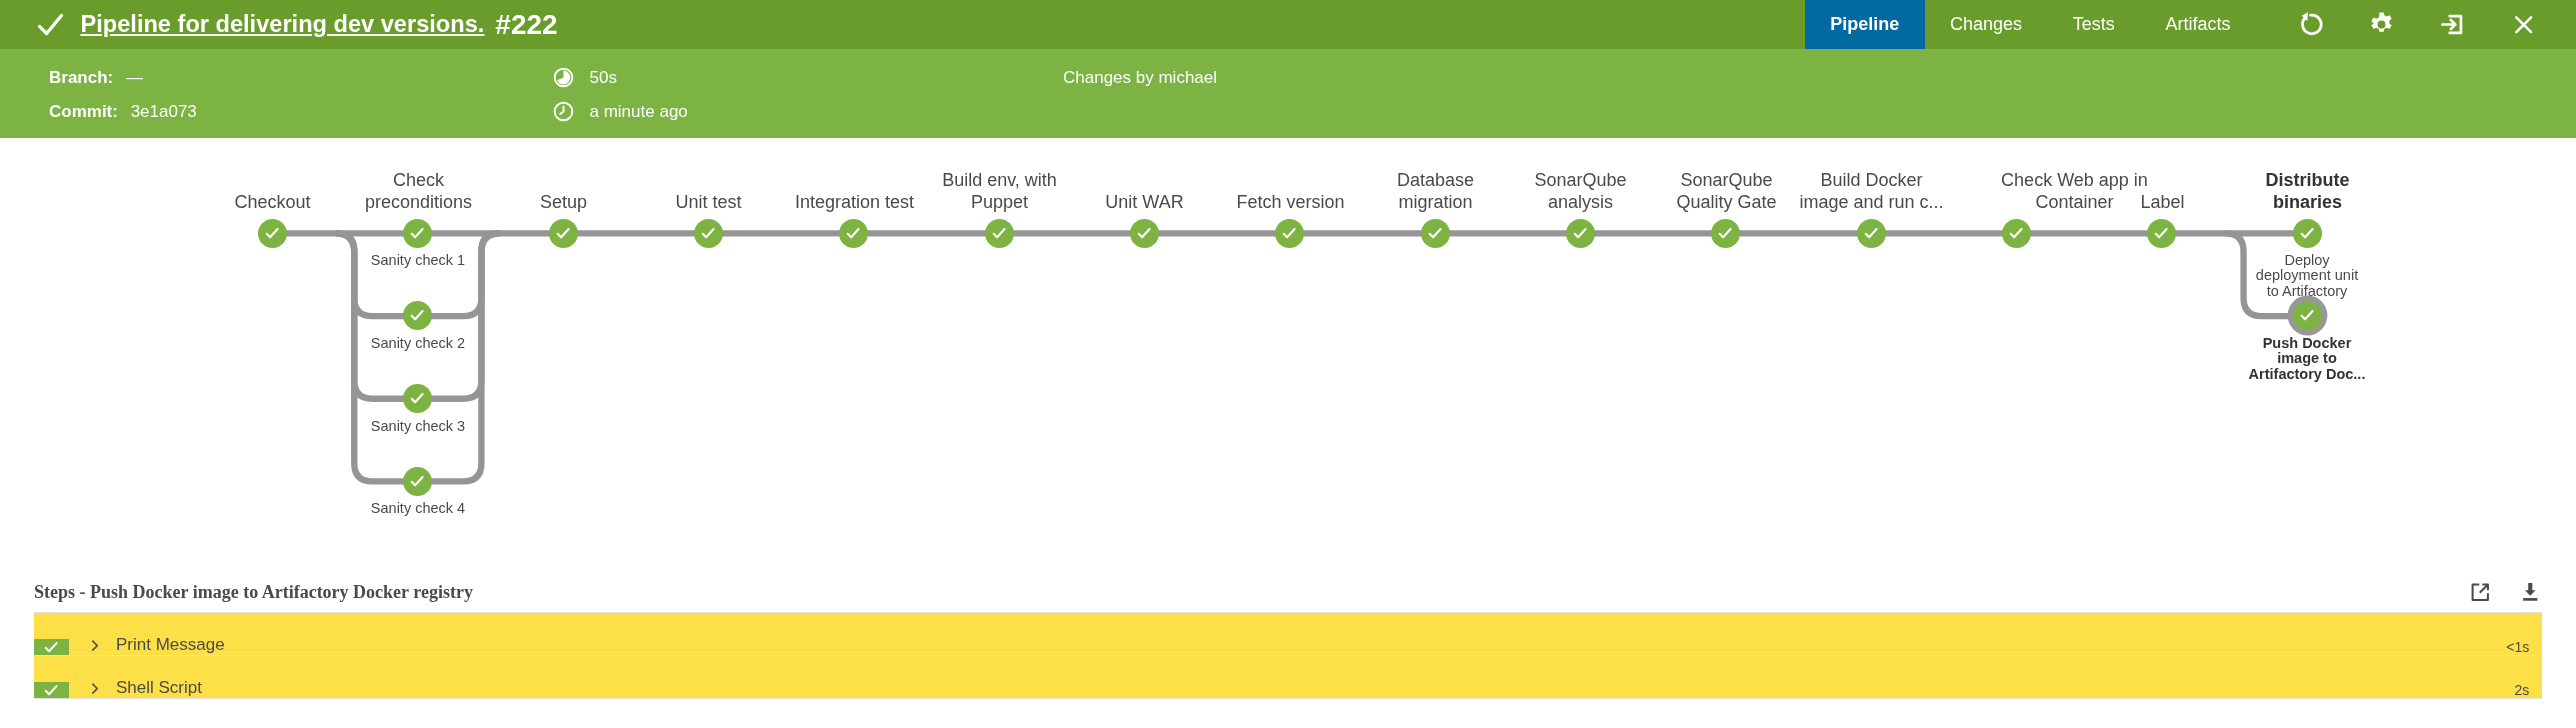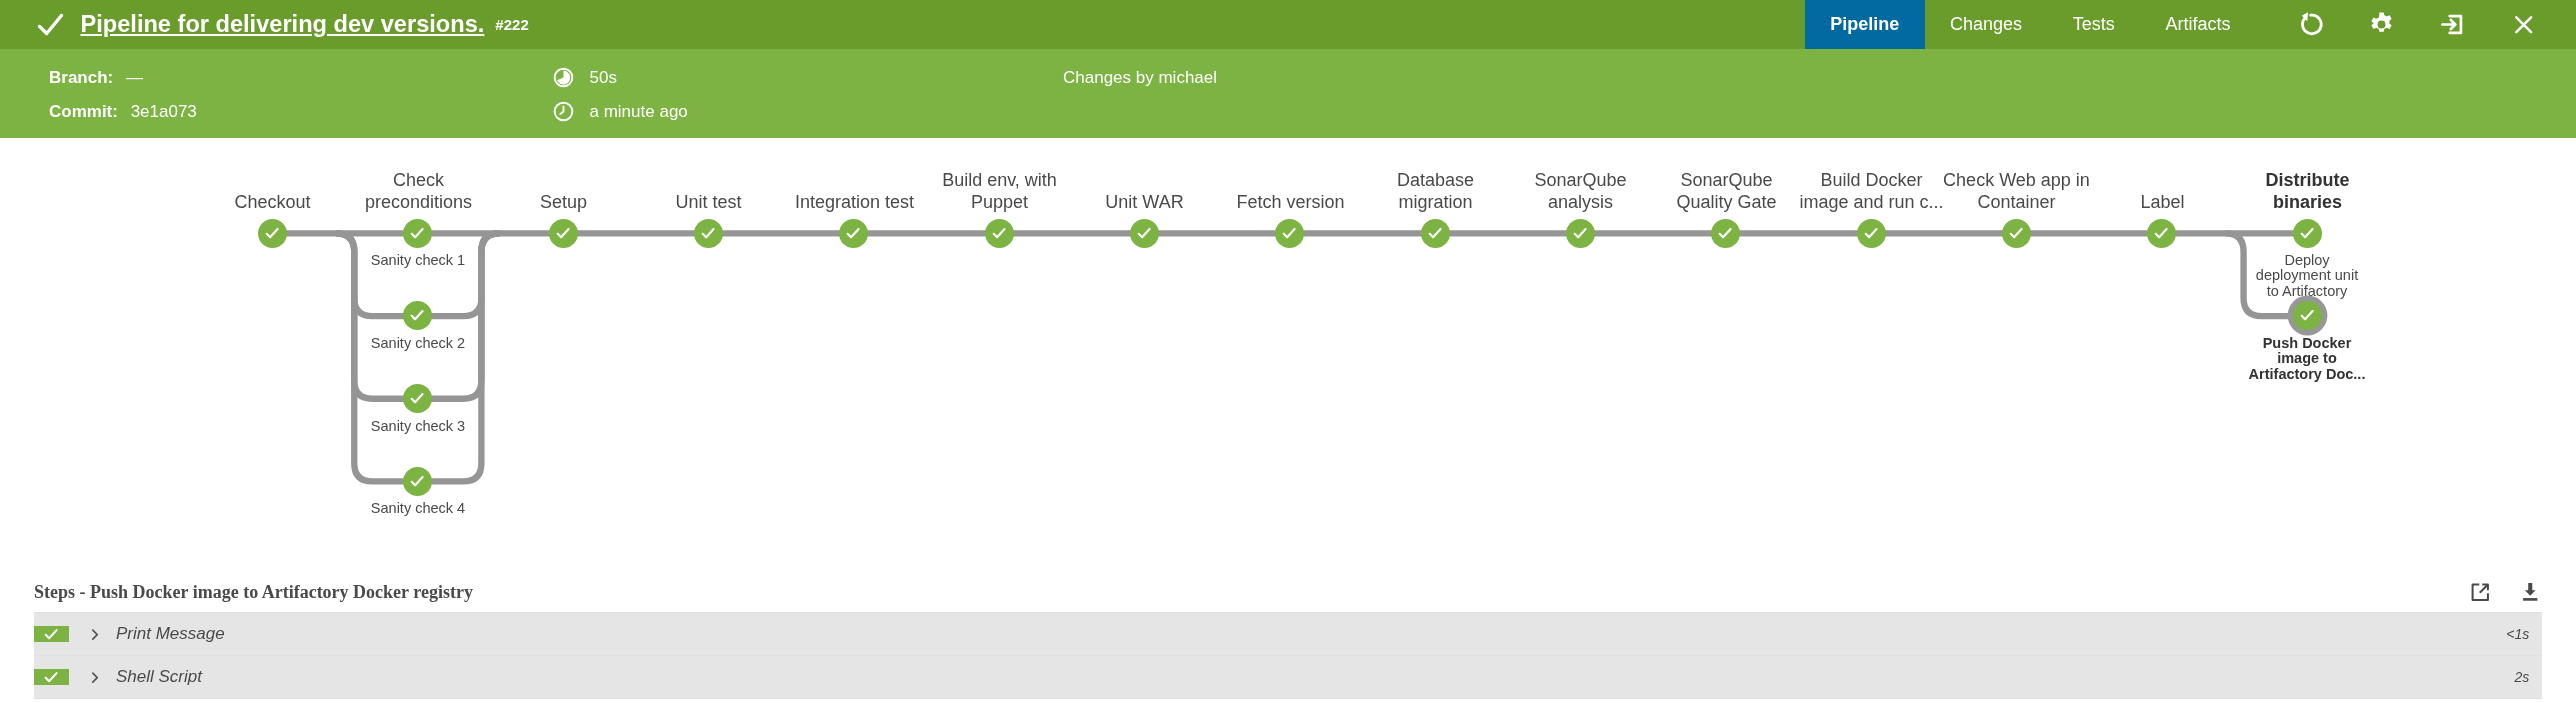--- a/index.html
+++ b/index.html
@@ -14,21 +14,21 @@
   .topbar {
     height:49px; background:#699c2b; color:#fff;
     display:flex; align-items:stretch;
   }
   .title-area { display:flex; align-items:center; padding-left:35px; flex:1; min-width:0; }
   .status-check { width:31px; height:31px; display:flex; align-items:center; justify-content:center; }
   .run-title {
     margin-left:14.5px; font-size:23.6px; font-weight:bold; color:#fff;
     text-decoration:underline; cursor:pointer; white-space:nowrap;
   }
-  .run-number { margin-left:11px; font-size:15px; font-weight:bold; white-space:nowrap; }
+  .run-number { margin-left:11px; font-size:28px; font-weight:bold; white-space:nowrap; }
   .tabs { display:flex; align-items:stretch; }
   .tab {
     display:flex; align-items:center; padding:0 25.4px;
     font-size:18px; color:#fff; cursor:pointer; white-space:nowrap;
   }
   .tab.active { background:#0369a1; font-weight:bold; }
   .actions { display:flex; align-items:center; gap:42px; padding:0 38px 0 40px; }
   .actions .abtn { width:29px; height:29px; display:flex; align-items:center; justify-content:center; cursor:pointer; color:#fff; }
   
   .infobar { height:89px; background:#7cb342; color:#fff; position:relative; font-size:17px; }
@@ -58,21 +58,21 @@
     font-size:14.5px; line-height:15.4px; color:#4a4a4a; white-space:pre-line; z-index:1;
   }
   .branch-label.selected { font-weight:bold; color:#333; }
   
   .steps { margin:7.3px 34px 0; }
   .steps-header { height:40px; display:flex; align-items:center; justify-content:space-between; }
   .steps-title { font-size:18px; font-weight:bold; color:#4a4a4a;font-family:Liberation Serif, serif; }
   .steps-actions { display:flex; align-items:center; gap:25.4px; }
   .steps-actions .sbtn { width:24.5px; height:24.5px; display:flex; align-items:center; justify-content:center; cursor:pointer; color:#4a4a4a; }
   .step-rows { border-bottom:0.9px solid #e0e0e0; }
-  .step-row { display:flex; align-items:center; height:43px; border-top:0.9px solid #e0e0e0; background:#e5e5e5; cursor:pointer;font-style:italic; }
+  .step-row { display:flex; align-items:flex-end; height:43px; border-top:0.9px solid #e0e0e0; background:#fde047; cursor:pointer; }
   .step-status { width:35px; background:#7cb342; display:flex; align-items:center; justify-content:center; color:#fff; }
   .step-main { flex:1; display:flex; align-items:center; padding-left:16.3px; }
   .step-chevron { width:18px; height:18px; display:flex; align-items:center; justify-content:center; color:#555; margin-right:12.7px; }
   .step-label { font-size:17px; color:#4a4a4a; }
   .step-duration { display:flex; align-items:center; padding-right:12.7px; font-size:14px; color:#4a4a4a; }
   svg { display:block; }
 </style>
 </head>
 <body>
 
@@ -177,21 +177,21 @@
   <div class="stage-label" style="left:1058px">Unit WAR</div>
   <div class="stage-label" style="left:1204px">Fetch version</div>
   <div class="stage-label" style="left:1349px">Database
 migration</div>
   <div class="stage-label" style="left:1494px">SonarQube
 analysis</div>
   <div class="stage-label" style="left:1640px">SonarQube
 Quality Gate</div>
   <div class="stage-label" style="left:1785px">Build Docker
 image and run c...</div>
-  <div class="stage-label" style="left:1930px">Check Web app in
+  <div class="stage-label" style="left:1988px">Check Web app in
 Container</div>
   <div class="stage-label" style="left:2076px">Label</div>
   <div class="stage-label selected" style="left:2221px">Distribute
 binaries</div>
 
   <div class="branch-label" style="left:341px; top:115px">Sanity check 1</div>
   <div class="branch-label" style="left:341px; top:198px">Sanity check 2</div>
   <div class="branch-label" style="left:341px; top:281px">Sanity check 3</div>
   <div class="branch-label" style="left:341px; top:363px">Sanity check 4</div>
   <div class="branch-label" style="left:2230px; top:115px">Deploy

